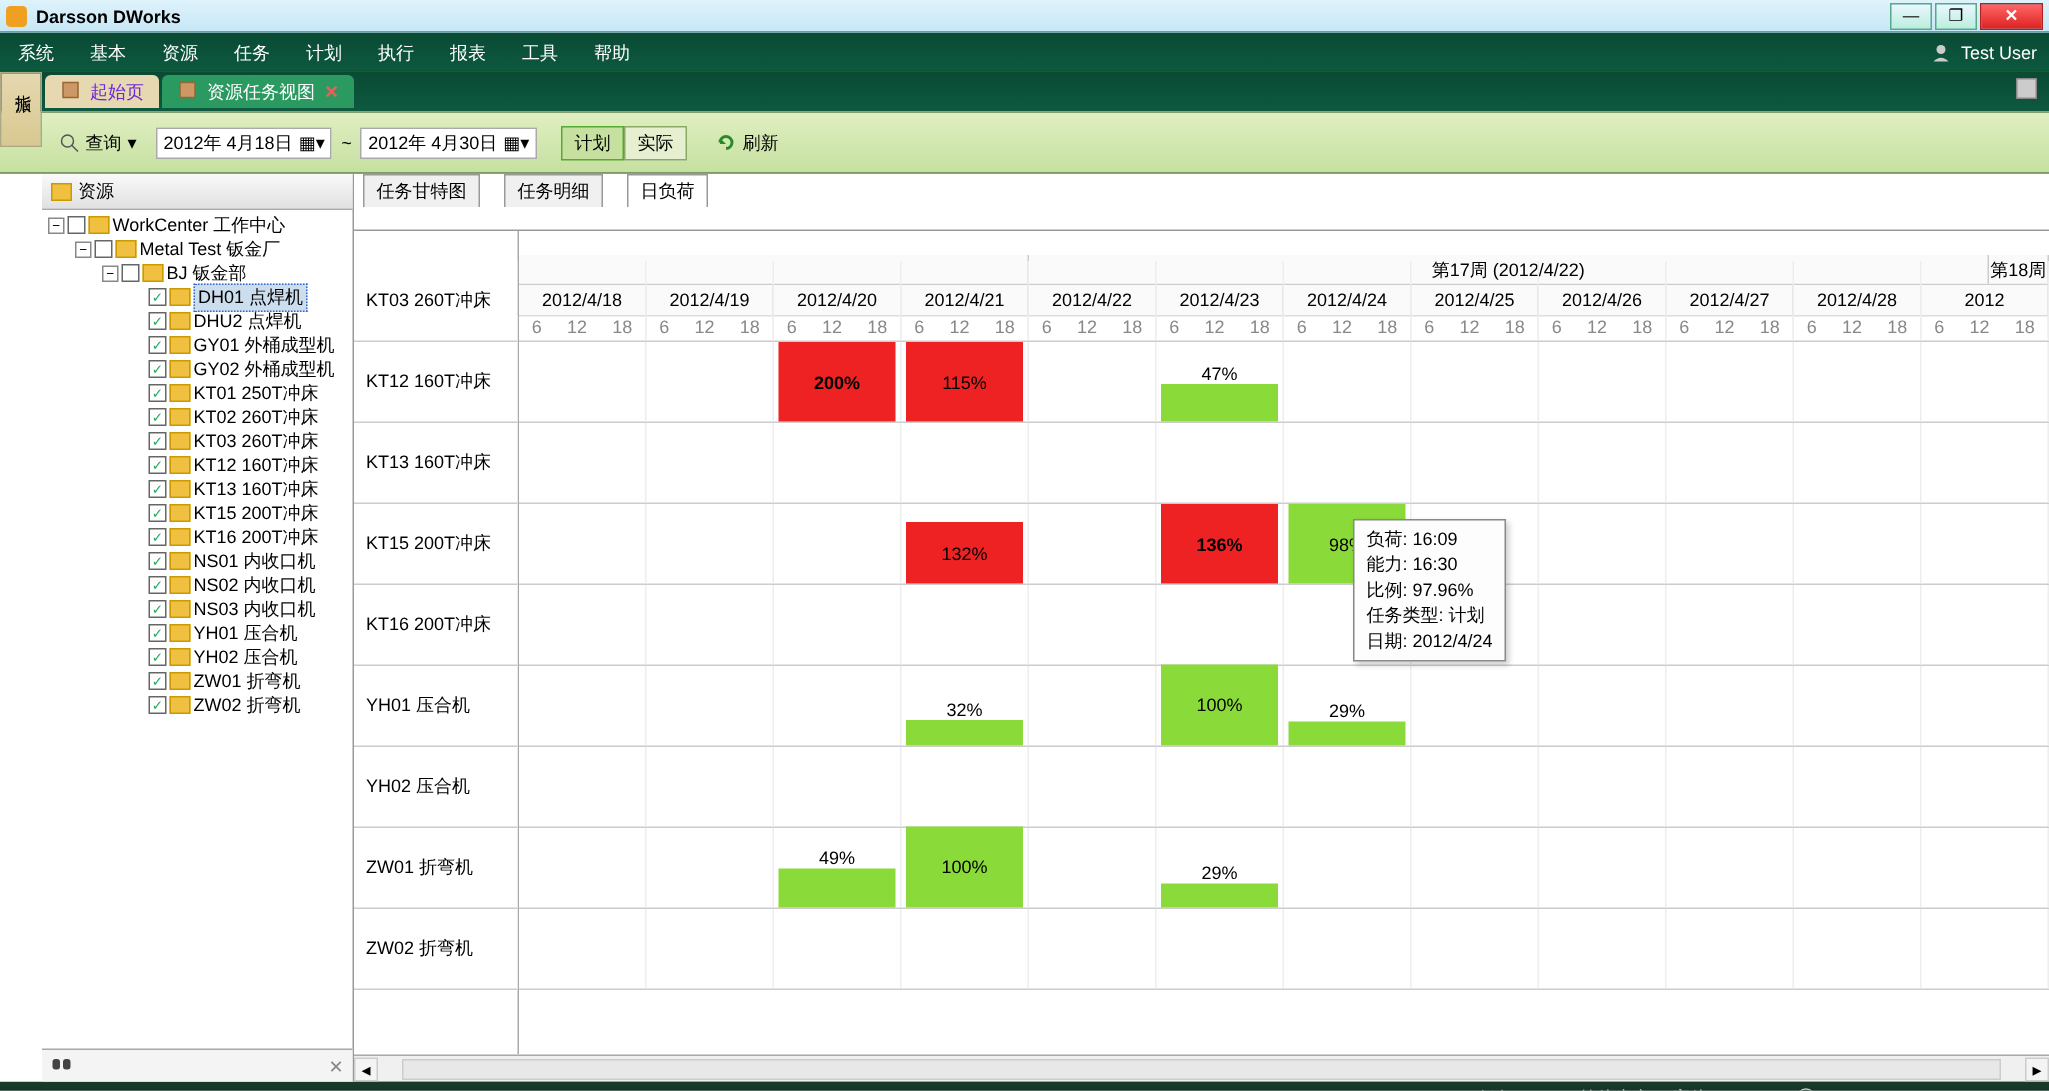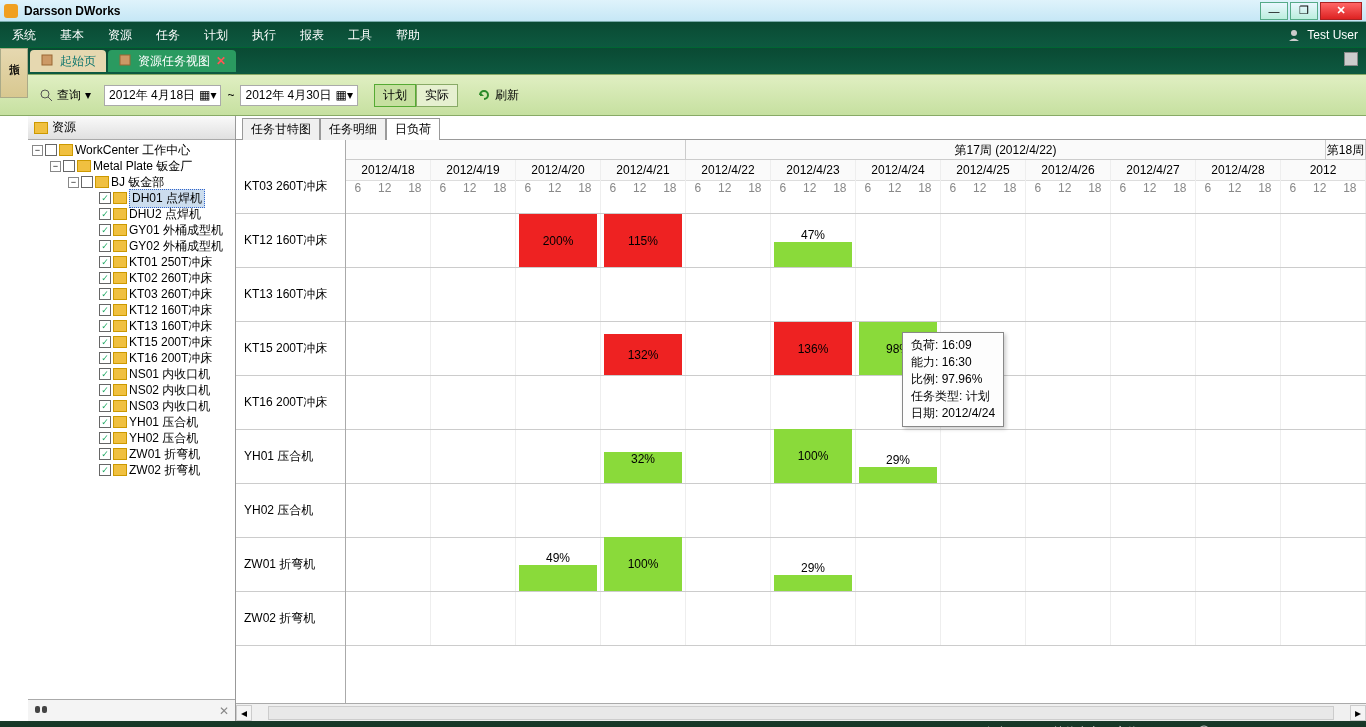--- a/index.html
+++ b/index.html
@@ -8,21 +8,21 @@
 .titlebar .left { display:flex; align-items:center; gap:6px;font-weight:bold; }
 .titlebar .icon { width:14px; height:14px; background:#f0a020; border-radius:3px; display:inline-block; }
 .winbtns { display:flex; gap:2px; }
 .winbtn { width:28px; height:18px; border:1px solid #5a8; background:linear-gradient(#eaf6ff,#bed); display:flex; align-items:center; justify-content:center; font-size:11px; }
 .winbtn.close { background:linear-gradient(#f66,#d22); color:#fff; border-color:#a22; width:42px; font-weight:bold; }
 .menubar { height:26px; background:linear-gradient(#0a4a33,#0d5940); display:flex; align-items:center; color:#fff; justify-content:space-between; padding-right:8px; border-bottom:1px solid #063; }
 .menubar .menus { display:flex; }
 .menubar .menu-item { padding:0 12px; line-height:26px; cursor:pointer; }
 .menubar .user { display:flex; align-items:center; gap:6px; }
 .tabbar { height:26px; background:linear-gradient(#0a4a33,#0d5940); display:flex; align-items:center; gap:2px; padding-left:30px; }
-.tabbar .tab { height:22px; display:flex; align-items:center; gap:6px; padding:0 10px; border-radius:4px 4px 0 0; background:#e6d8b0; color:#0f766e; }
+.tabbar .tab { height:22px; display:flex; align-items:center; gap:6px; padding:0 10px; border-radius:4px 4px 0 0; background:#e6d8b0; color:#6d28d9; }
 .tabbar .tab.active { background:#2a9a60; color:#fff; }
 .tabbar .tab .x { color:#f55; font-weight:bold; }
 .sidebar-rail { position:absolute; left:0; top:48px; width:28px; height:50px; background:linear-gradient(#e6d8b0,#d8c890); border:1px solid #aa8; display:flex; justify-content:center; padding-top:6px; }
 .rail-text { writing-mode:vertical-lr; font-size:11px; }
 .toolbar { height:42px; background:linear-gradient(#e0efc2,#c6e0a0); border-top:1px solid #8a6; border-bottom:1px solid #8a6; display:flex; align-items:center; padding-left:32px; gap:6px; }
 .toolbar .btn { display:flex; align-items:center; gap:4px; padding:2px 6px; border:1px solid transparent; }
 .toolbar .dateinput { background:#fff; border:1px solid #aaa; padding:1px 4px; display:flex; align-items:center; gap:4px; }
 .toolbar .seg { display:flex; }
 .toolbar .seg .segbtn { padding:2px 8px; border:1px solid #8a6; background:#e6f0d0; }
 .toolbar .seg .segbtn.active { background:#c6e0a0; border-color:#5a3; }
@@ -32,21 +32,21 @@
 .tree-title { background:linear-gradient(#fafafa,#e0e0e0); border-bottom:1px solid #aaa; padding:3px 6px; display:flex; align-items:center; gap:4px; }
 .tree-body { flex:1; overflow:auto; padding:2px; }
 .tree-node { display:flex; align-items:center; gap:2px; white-space:nowrap; height:16px; }
 .tree-node.l0 { padding-left:2px; } .tree-node.l1 { padding-left:20px; } .tree-node.l2 { padding-left:38px; } .tree-node.l3 { padding-left:56px; }
 .expander { width:11px; height:11px; border:1px solid #888; display:inline-flex; align-items:center; justify-content:center; font-size:9px; line-height:9px; background:#fff; }
 .chk { width:12px; height:12px; border:1px solid #666; background:#fff; display:inline-flex; align-items:center; justify-content:center; font-size:9px; color:#2a6; }
 .fold { width:14px; height:12px; background:#f0c040; border:1px solid #c90; display:inline-block; }
 .sel { background:#cde; border:1px dotted #36c; padding:0 2px; }
 .tree-foot { height:22px; border-top:1px solid #aaa; display:flex; align-items:center; justify-content:space-between; padding:0 6px; background:#f4f4f4; }
 .main { flex:1; display:flex; flex-direction:column; overflow:hidden; }
-.inner-tabs { height:24px; display:flex; align-items:flex-end; padding-left:6px; background:#fff; border-bottom:1px solid #999; gap:0; }
+.inner-tabs { height:38px; display:flex; align-items:flex-start; padding-left:6px; background:#fff; border-bottom:1px solid #999; gap:16px; }
 .inner-tabs .itab { padding:2px 8px; border:1px solid #999; border-bottom:none; background:#f0f0f0; margin-bottom:-1px; }
 .inner-tabs .itab.active { background:#fff; }
 .grid { flex:1; display:flex; flex-direction:column; overflow:hidden; }
 .rowhead-col { width:140px; border-right:1px solid #aaa; background:#fff; }
 .date-row { display:flex; height:20px; }
 .datecell { width:85px; border-right:1px solid #ccc; text-align:center; line-height:20px; background:#fafafa; }
 .subtick-row { display:flex; height:16px; border-top:1px solid #ddd; }
 .subtick { width:85px; border-right:1px solid #eee; color:#888; font-size:10px; display:flex; justify-content:space-around; }
 .grid-body { flex:1; overflow:hidden; display:flex; }
 .rowheads { width:140px; border-right:1px solid #aaa; }
@@ -171,21 +171,21 @@
         <div class="tree-node l0">
           <span class="expander">−</span>
           <span class="chk"></span>
           <span class="fold"></span>
           <span>WorkCenter 工作中心</span>
         </div>
         <div class="tree-node l1">
           <span class="expander">−</span>
           <span class="chk"></span>
           <span class="fold"></span>
-          <span>Metal Plate 钣金厂</span>
+          <span>Metal Test 钣金厂</span>
         </div>
         <div class="tree-node l2">
           <span class="expander">−</span>
           <span class="chk"></span>
           <span class="fold"></span>
           <span>BJ 钣金部</span>
         </div>
         <div class="tree-node l3">
           <span style="width: 11px; display: inline-block;"></span>
           <span class="chk">✓</span>
@@ -312,21 +312,21 @@
         <div class="itab">任务明细</div>
         <div class="itab active">日负荷</div>
       </div>
 
     <div class="grid">
 
       <div style="display:flex; flex-direction:column;">
         <div class="week-row">
           <div class="rowhead-col" style="height:56px; border-bottom:1px solid #aaa;"></div>
           <div style="flex:1; display:flex; flex-direction:column;">
-            <div class="week-row" style="flex:none;">
+            <div class="week-row" style="flex:none;margin-top:16px;">
               <div class="week-cell" style="width:340px;"></div>
               <div class="week-cell" style="flex:1;"><span>第17周 (2012/4/22)</span></div>
               <div class="week-cell" style="width:40px;"><span>第18周</span></div>
             </div>
             <div class="date-row" id="date-row">
                 <div class="datecell">2012/4/18</div>
                 <div class="datecell">2012/4/19</div>
                 <div class="datecell">2012/4/20</div>
                 <div class="datecell">2012/4/21</div>
                 <div class="datecell">2012/4/22</div>
@@ -429,21 +429,21 @@
               <div class="cal-cell"></div>
               <div class="cal-cell"></div>
               <div class="cal-cell"></div>
               <div class="cal-cell"></div>
               <div class="cal-cell"></div>
             </div>
             <div class="cal-row">
               <div class="cal-cell"></div>
               <div class="cal-cell"></div>
               <div class="cal-cell">
-                <div class="loadbar red" style="top: 0px; bottom: 0px;">
+                <div class="loadbar red" style="top: 0px; bottom: 0px; font-weight: bold;">
                   <span>200%</span>
                 </div>
               </div>
               <div class="cal-cell">
                 <div class="loadbar red" style="top: 0px; bottom: 0px; text-align: right;">
                   <span>115%</span>
                 </div>
               </div>
               <div class="cal-cell"></div>
               <div class="cal-cell">
@@ -476,21 +476,21 @@
               <div class="cal-cell"></div>
               <div class="cal-cell"></div>
               <div class="cal-cell"></div>
               <div class="cal-cell">
                 <div class="loadbar red" style="top: 12px; bottom: 0px;">
                   <span>132%</span>
                 </div>
               </div>
               <div class="cal-cell"></div>
               <div class="cal-cell">
-                <div class="loadbar red" style="top: 0px; bottom: 0px;">
+                <div class="loadbar red" style="top: 0px; bottom: 0px; font-weight: bold;">
                   <span>136%</span>
                 </div>
               </div>
               <div class="cal-cell">
                 <div class="loadbar green" style="height: 53px;">
                   <span>98%</span>
                 </div>
               </div>
               <div class="cal-cell"></div>
               <div class="cal-cell"></div>
@@ -510,21 +510,21 @@
               <div class="cal-cell"></div>
               <div class="cal-cell"></div>
               <div class="cal-cell"></div>
               <div class="cal-cell"></div>
             </div>
             <div class="cal-row">
               <div class="cal-cell"></div>
               <div class="cal-cell"></div>
               <div class="cal-cell"></div>
               <div class="cal-cell">
-                <div class="loadbar green" style="height: 31px;">
+                <div class="loadbar green" style="height: 17px;">
                   <span style="position: absolute; bottom: 17px; width: 100%; text-align: center;">32%</span>
                 </div>
               </div>
               <div class="cal-cell"></div>
               <div class="cal-cell">
                 <div class="loadbar green" style="height: 54px;">
                   <span>100%</span>
                 </div>
               </div>
               <div class="cal-cell">

